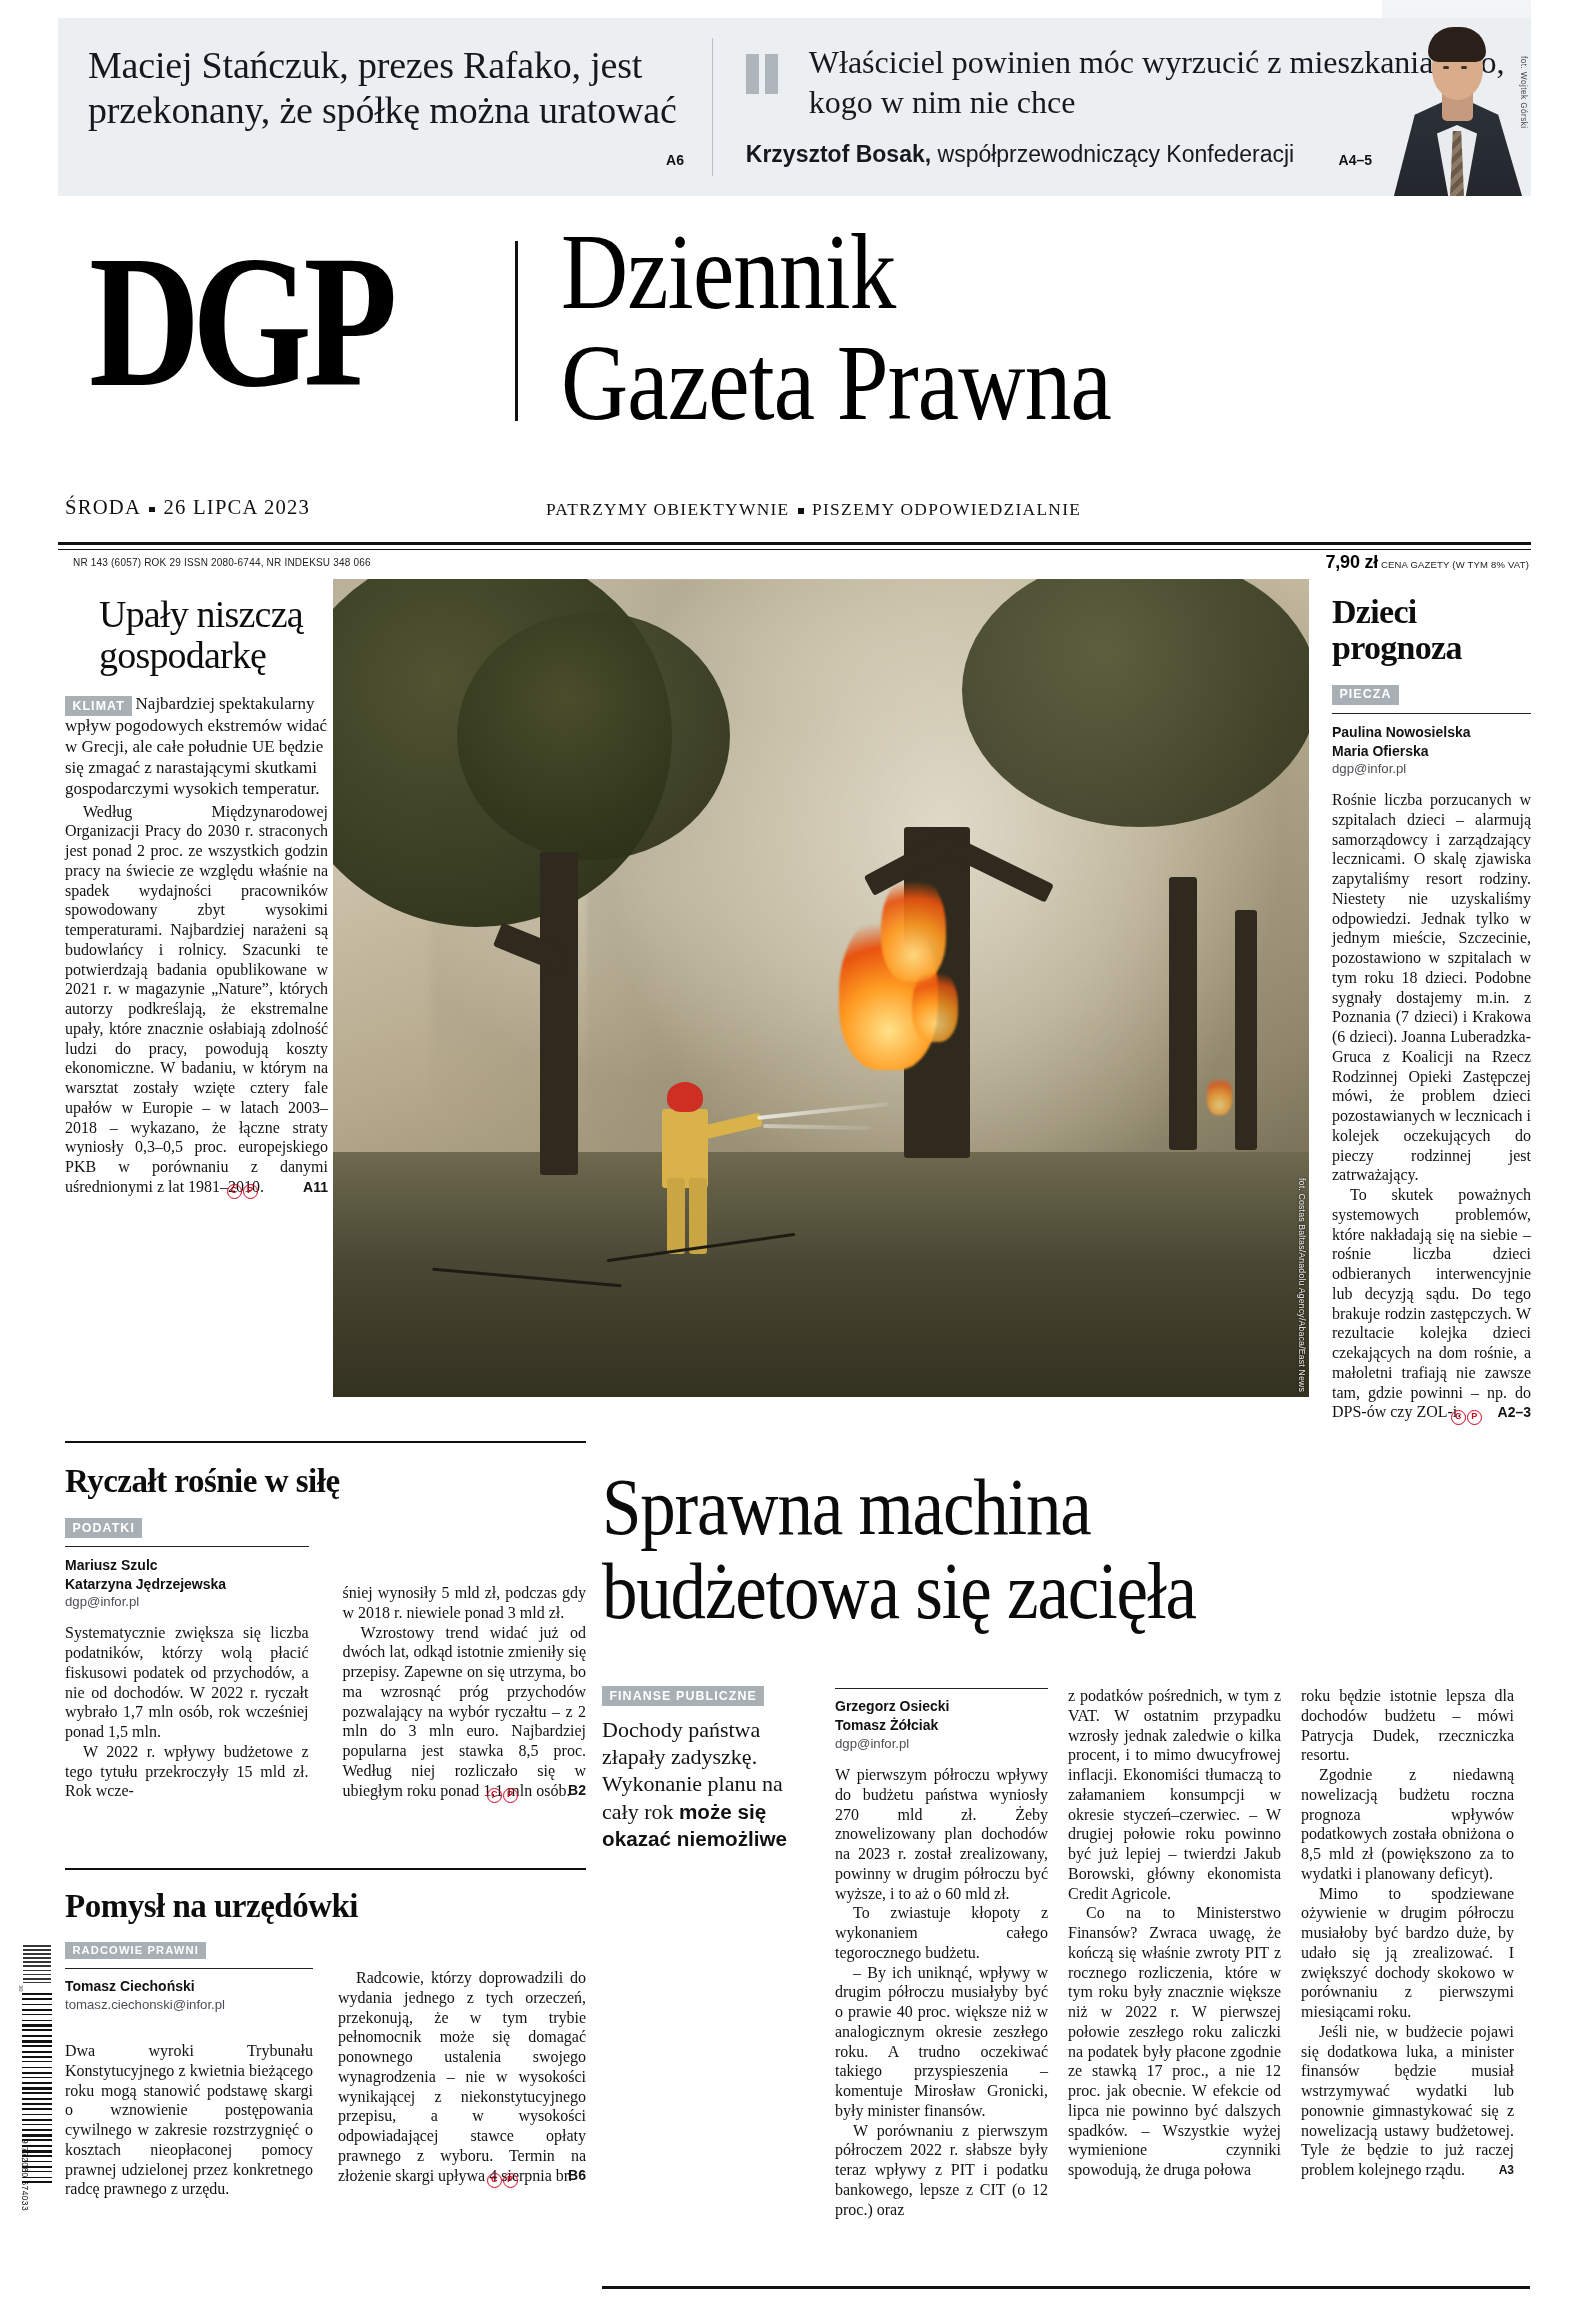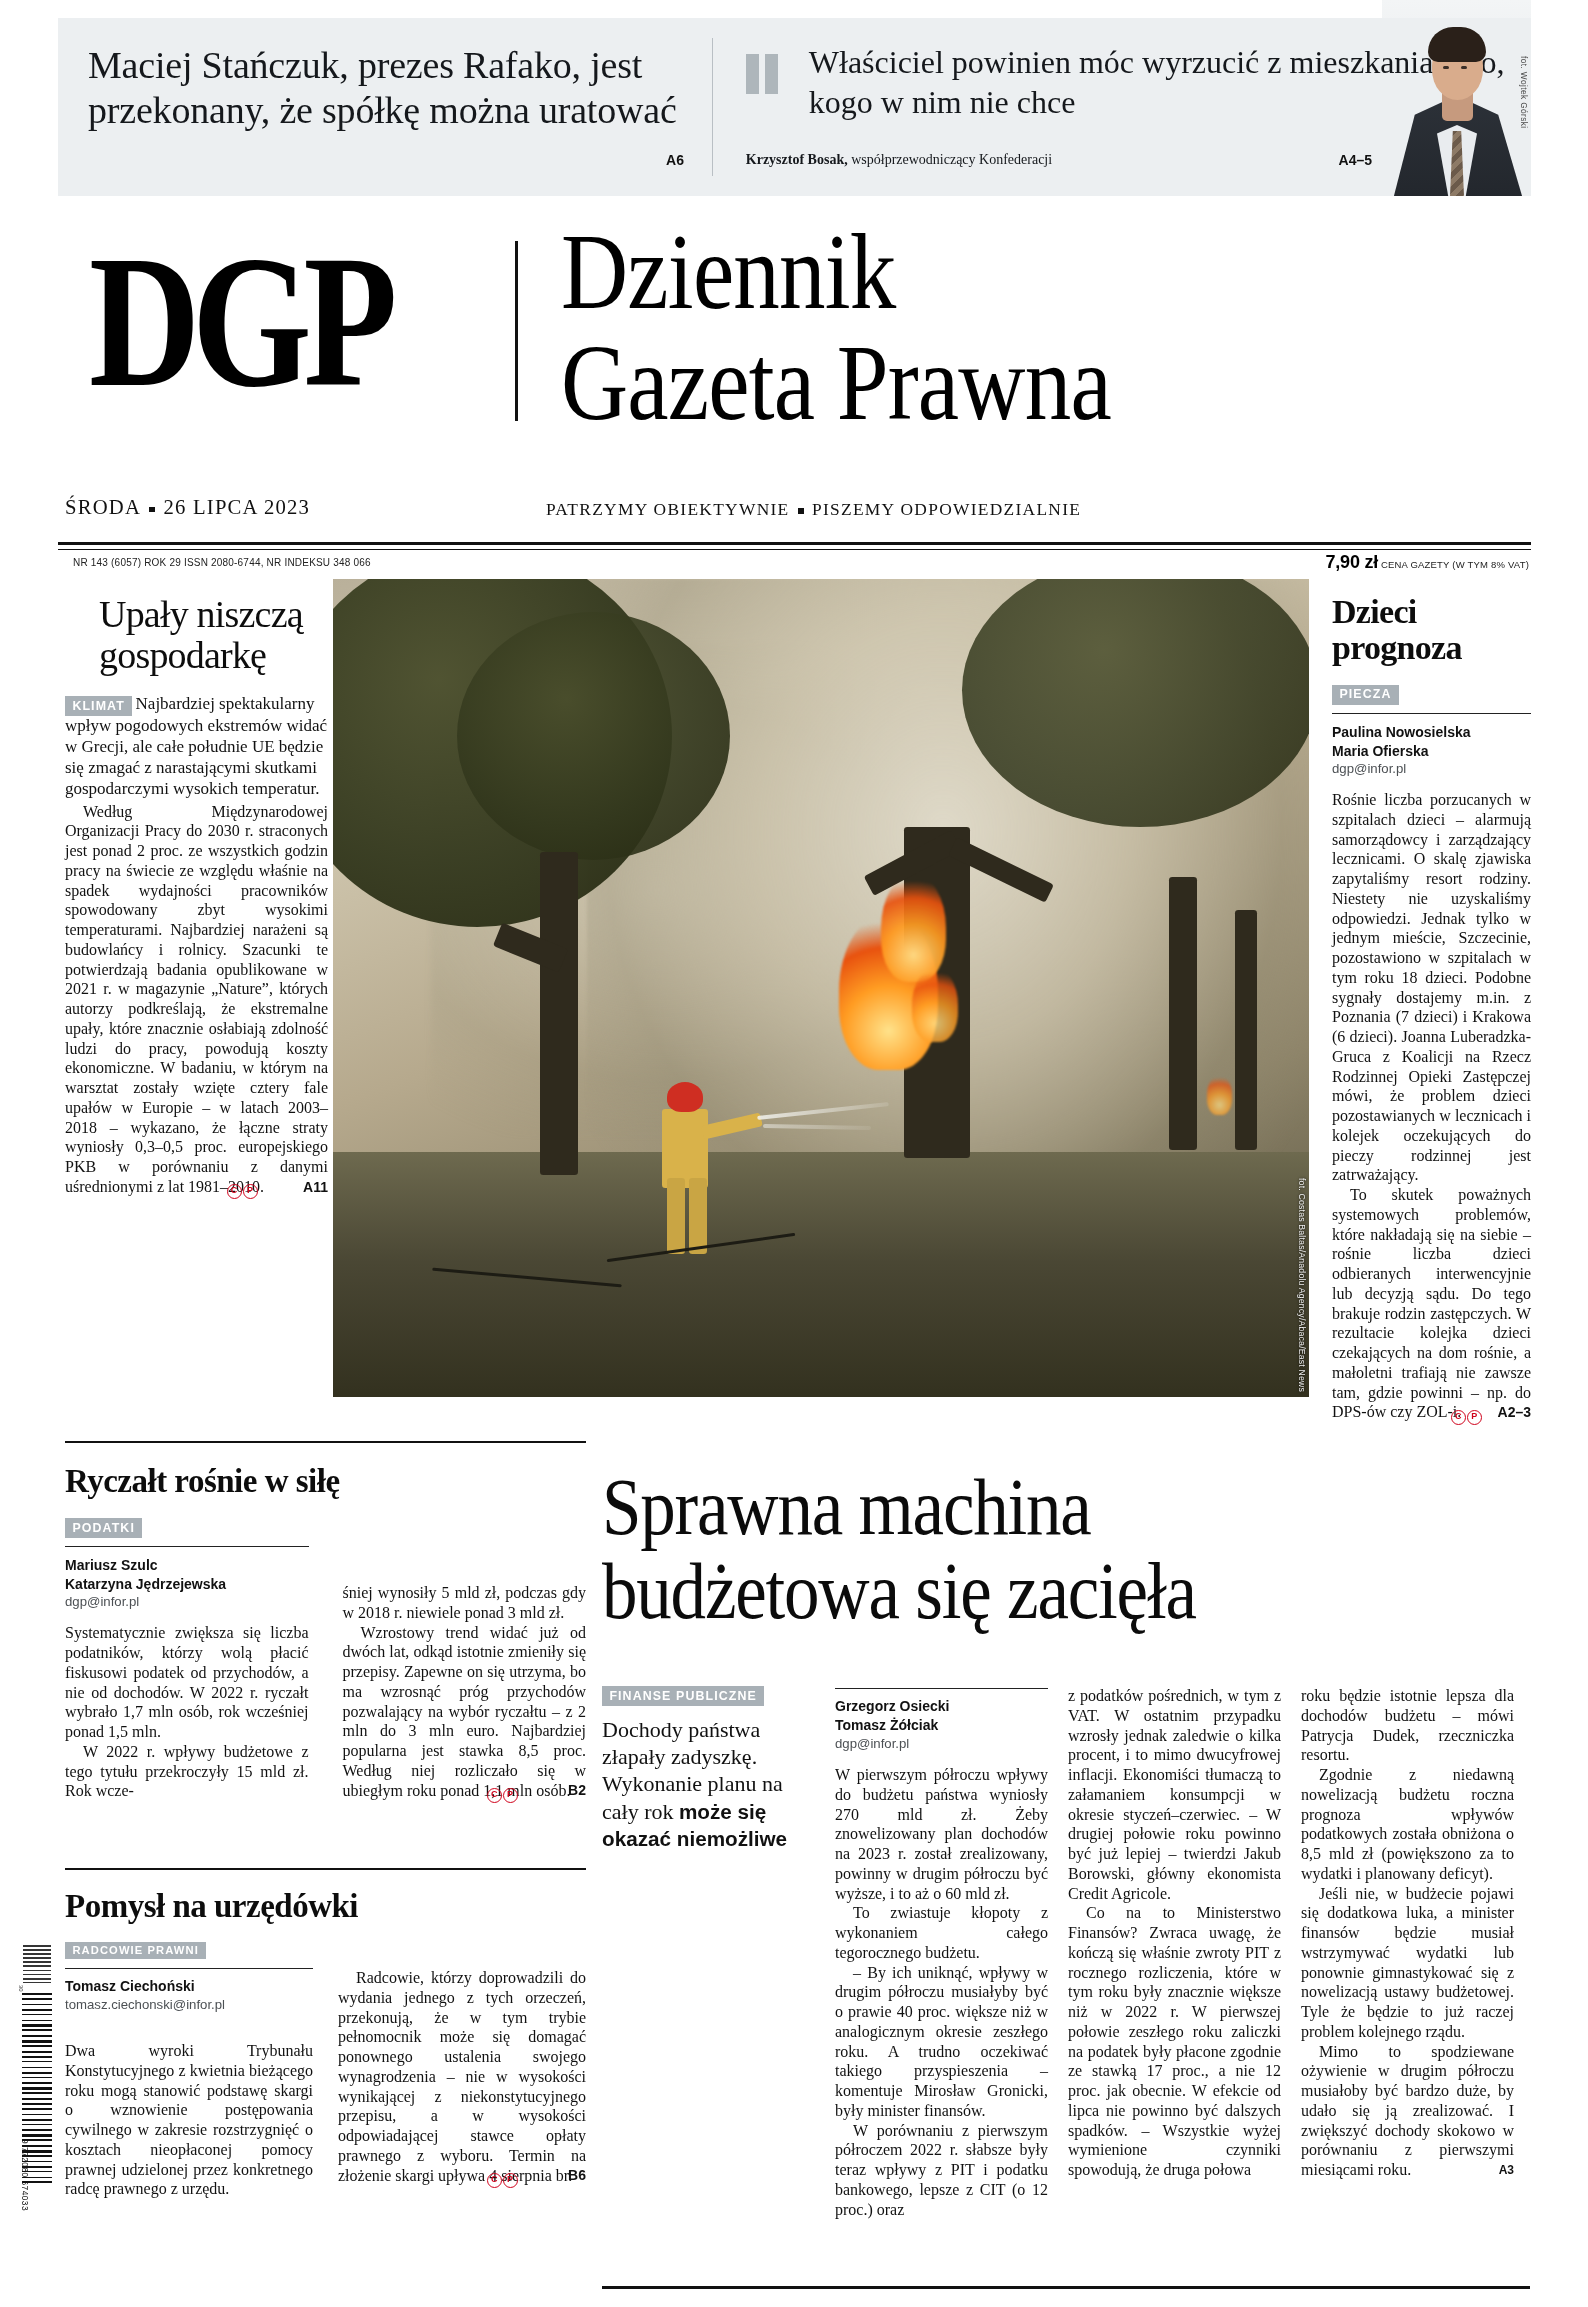--- a/index.html
+++ b/index.html
@@ -41,22 +41,22 @@
   .quotemark span{
     display:inline-block;width:13.2px;height:40px;background:#aeb6bb;
     margin-right:5.8px;vertical-align:top;
   }
   .quotemark span.b{height:40px;}
   .promo-right .q-head{
     margin-left:63px;font-family:"Liberation Serif",serif;
     font-size:32px;line-height:1.24;font-weight:400;color:#15181c;
   }
   .promo-right .q-attr{
-    position:absolute;left:33px;bottom:28px;font-family:Liberation Serif, serif;
-    font-size:14px;color:#15181c;
+    position:absolute;left:33px;bottom:28px;font-family:Liberation Sans, sans-serif;
+    font-size:23px;color:#15181c;
   }
   .promo-right .q-attr b{font-weight:700;}
   .promo-right .q-page{
     position:absolute;right:159px;bottom:28px;font-family:"Liberation Sans",sans-serif;
     font-weight:700;font-size:14px;color:#111;
   }
   .portrait{
     position:absolute;right:0px;top:-18px;width:149px;height:196px;overflow:hidden;
   }
   .portrait .suit{
@@ -477,22 +477,22 @@
       </div>
 
       <div style="width:213px;">
         <p class="body">z podatków pośrednich, w tym z VAT. W ostatnim przypadku wzrosły jednak zaledwie o kilka procent, i to mimo dwucyfrowej inflacji. Ekonomiści tłumaczą to załamaniem konsumpcji w okresie styczeń–czerwiec. – W drugiej połowie roku powinno być już lepiej – twierdzi Jakub Borowski, główny ekonomista Credit Agricole.</p>
         <p class="body ind">Co na to Ministerstwo Finansów? Zwraca uwagę, że kończą się właśnie zwroty PIT z rocznego rozliczenia, które w tym roku były znacznie większe niż w 2022 r. W pierwszej połowie zeszłego roku zaliczki na podatek były płacone zgodnie ze stawką 17 proc., a nie 12 proc. jak obecnie. W efekcie od lipca nie powinno być dalszych spadków. – Wszystkie wyżej wymienione czynniki spowodują, że druga połowa</p>
       </div>
 
       <div style="width:213px;">
         <p class="body">roku będzie istotnie lepsza dla dochodów budżetu – mówi Patrycja Dudek, rzeczniczka resortu.</p>
         <p class="body ind">Zgodnie z niedawną nowelizacją budżetu roczna prognoza wpływów podatkowych została obniżona o 8,5 mld zł (powiększono za to wydatki i planowany deficyt).</p>
+        <p class="body ind">Mimo to spodziewane ożywienie w drugim półroczu musiałoby być bardzo duże, by udało się ją zrealizować. I zwiększyć dochody skokowo w porównaniu z pierwszymi miesiącami roku.</p>
         <p class="body ind">Jeśli nie, w budżecie pojawi się dodatkowa luka, a minister finansów będzie musiał wstrzymywać wydatki lub ponownie gimnastykować się z nowelizacją ustawy budżetowej. Tyle że będzie to już raczej problem kolejnego rządu.</p>
-        <p class="body ind">Mimo to spodziewane ożywienie w drugim półroczu musiałoby być bardzo duże, by udało się ją zrealizować. I zwiększyć dochody skokowo w porównaniu z pierwszymi miesiącami roku.</p>
         <div style="margin-top:-18px;text-align:right;">
           <span style="font-family:'Liberation Sans',sans-serif;font-weight:700;font-size:12px;">A3</span>
         </div>
       </div>
     </div>
   </div>
 
   <div class="rule-black" style="left:602px;top:2286px;width:928px;height:3.3px;"></div>
 
   <div class="bc-top"></div>

